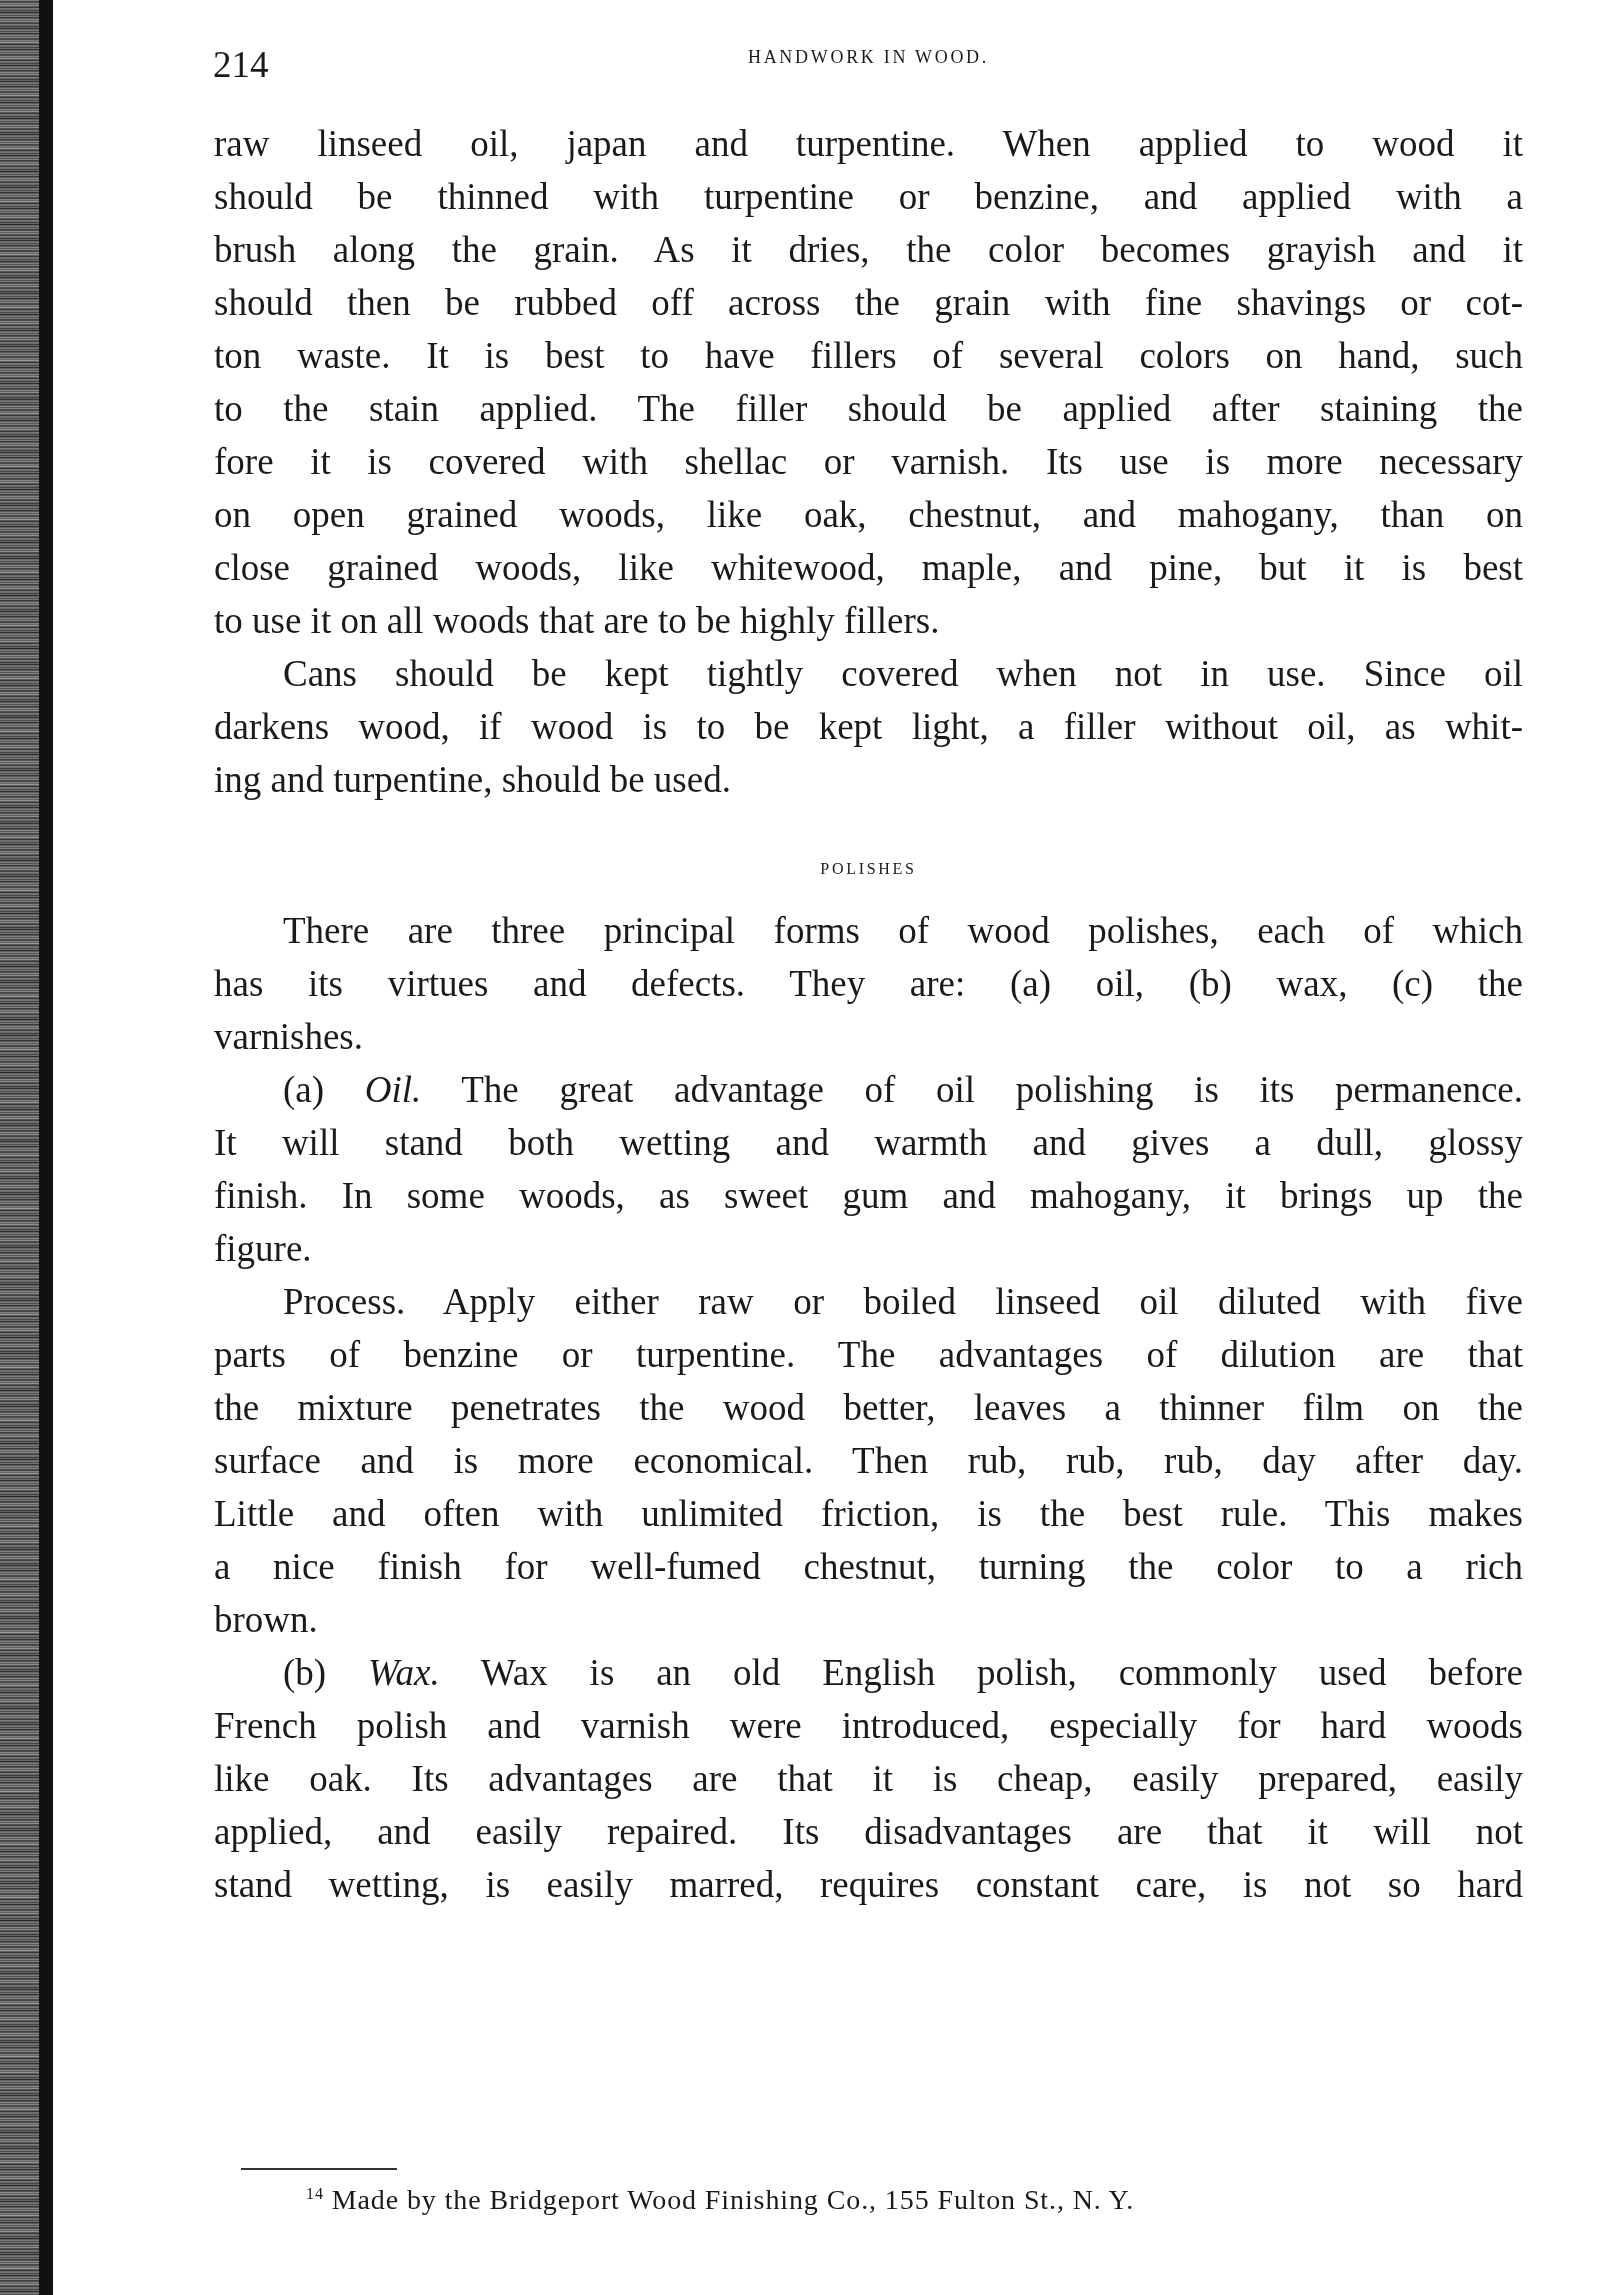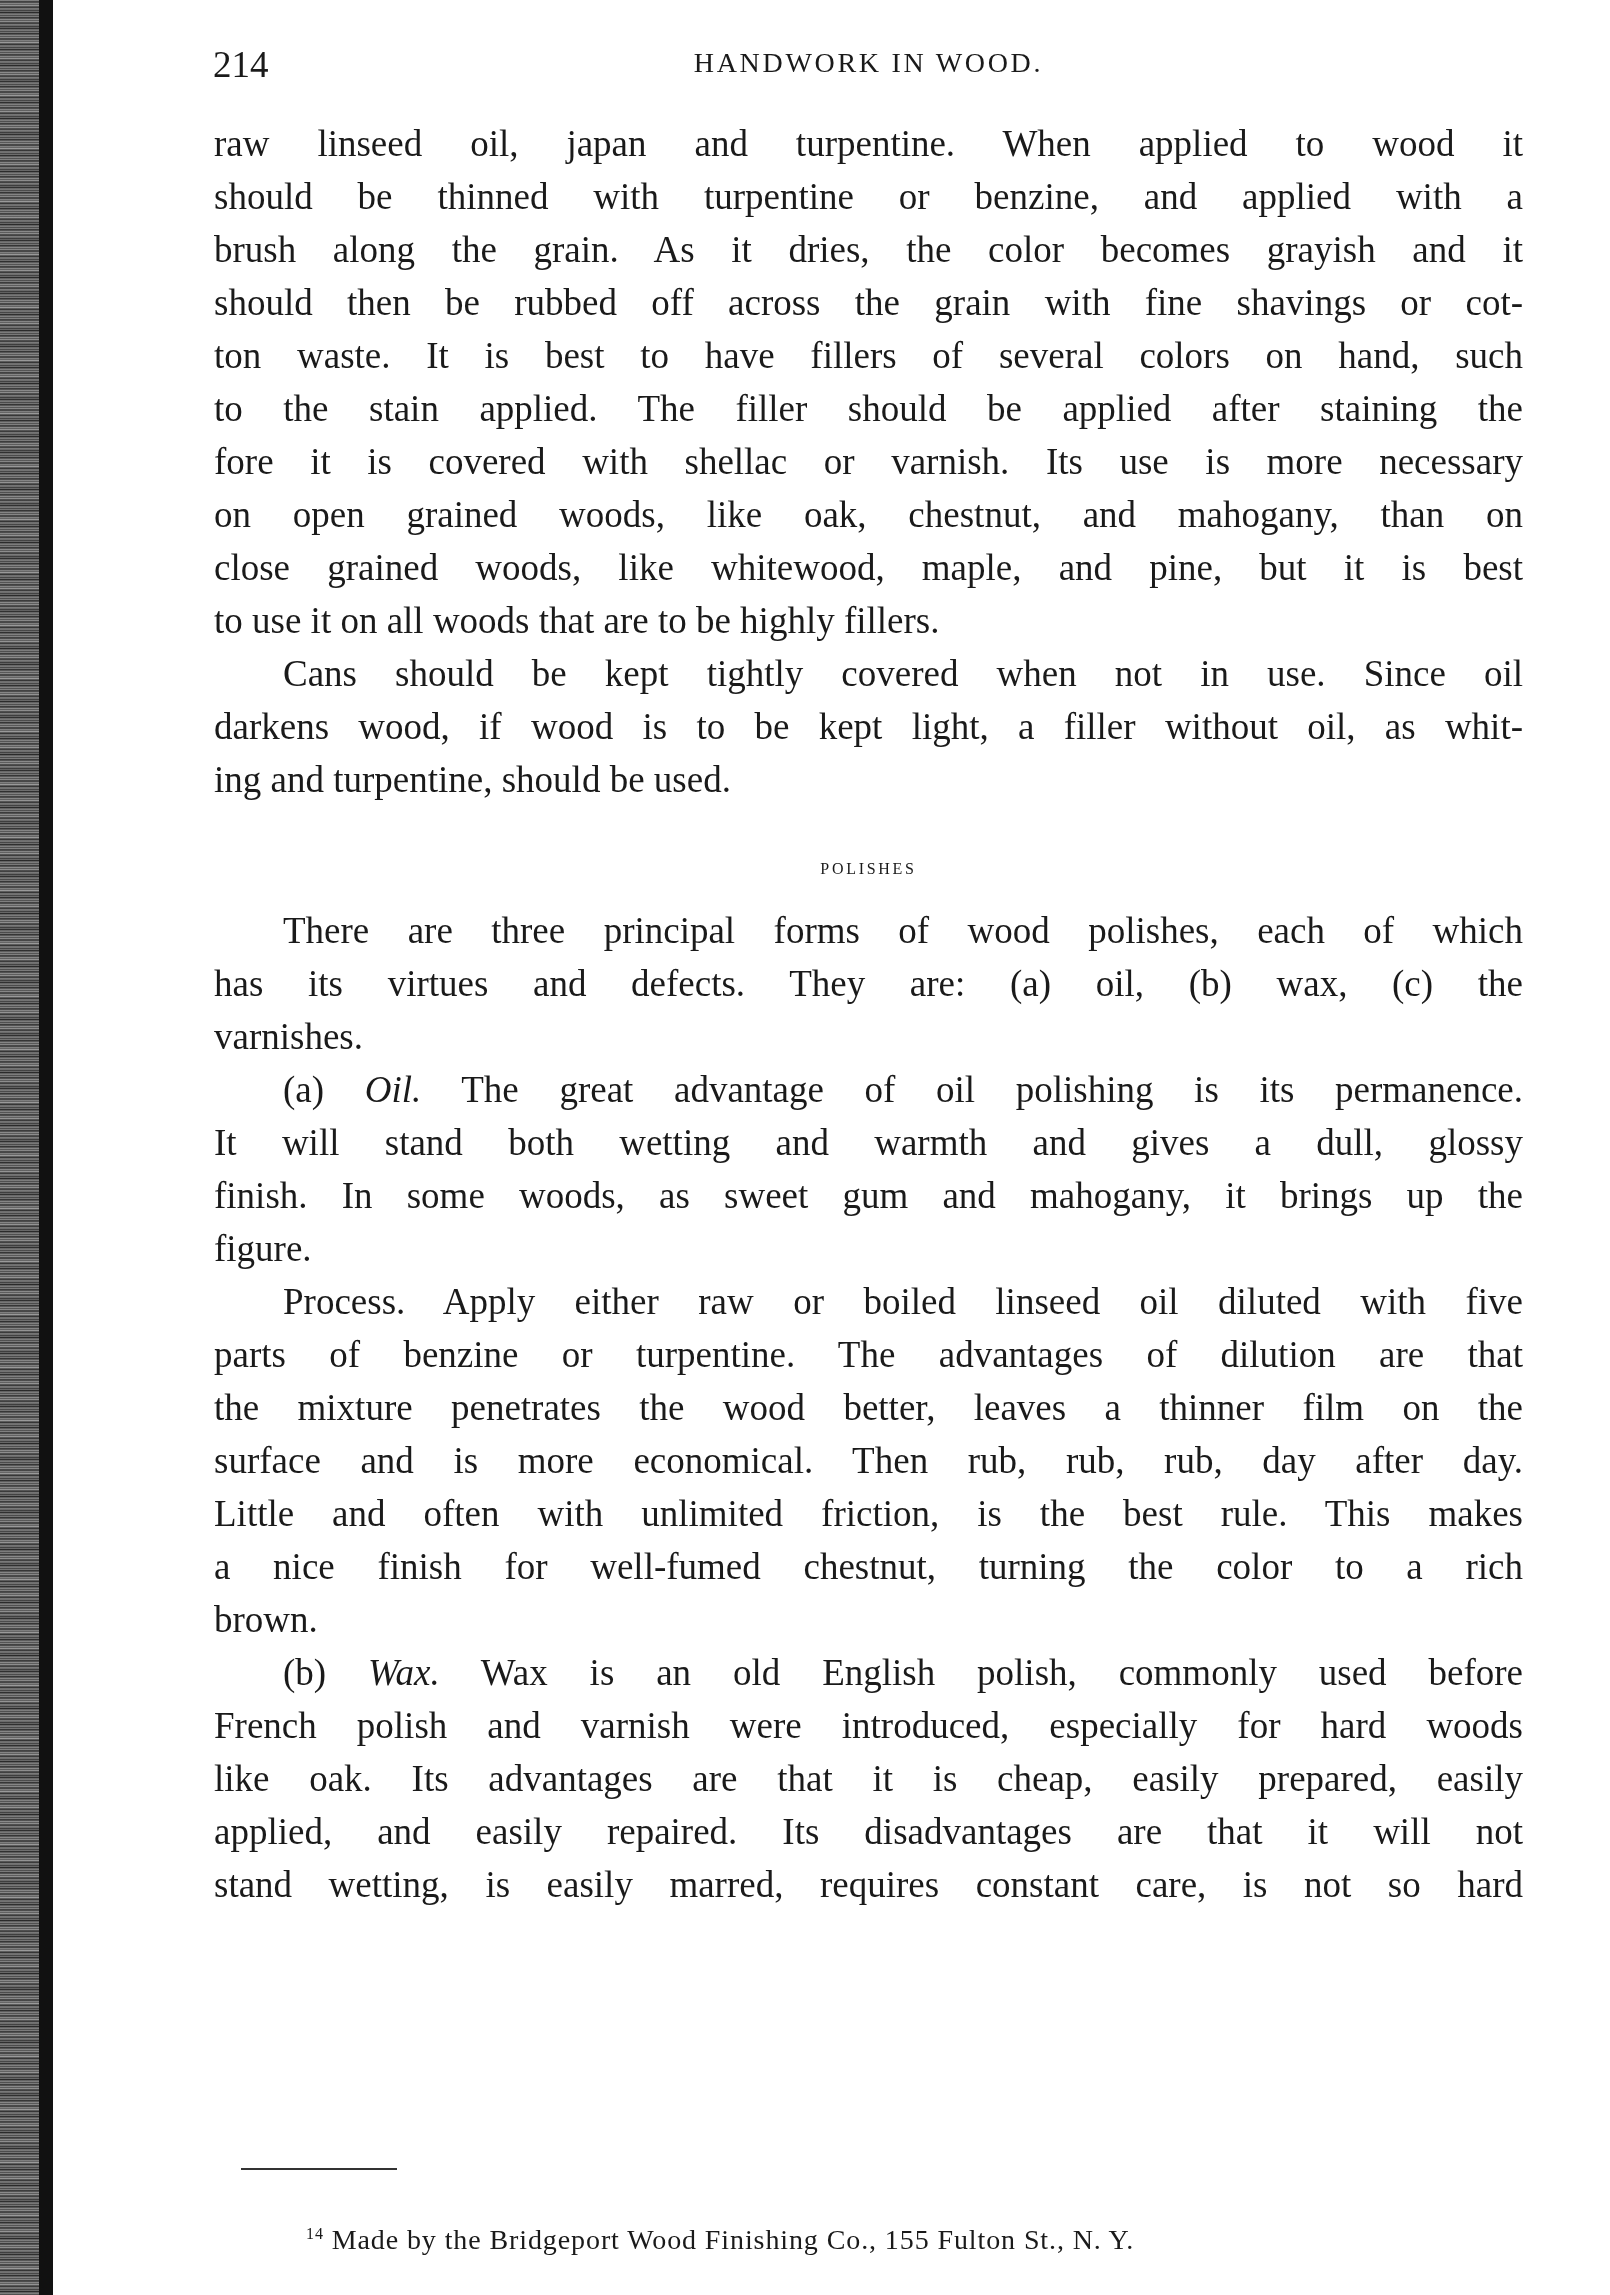--- a/index.html
+++ b/index.html
@@ -7,32 +7,32 @@
     width:1611px; height:2295px; background:#ffffff; position:relative; overflow:hidden;
     font-family: "DejaVu Serif", "Liberation Serif", serif; color:#1a1a1a;
   }
   .binding {
     position:absolute; left:0; top:0; width:51px; height:2295px;
     background: repeating-linear-gradient(0deg, #3a3a3a 0px, #8a8a8a 1.8px, #2a2a2a 3.5px, #9a9a9a 5.3px);
   }
   .binding-edge { position:absolute; left:39px; top:0; width:14px; height:2295px; background:#111; }
   .header { position:absolute; top:43px; left:213px; width:1311px; height:53px; }
   .page-number { position:absolute; left:0; top:0; font-size:37px; font-family:"Liberation Serif", serif; }
-  .running-head { position:absolute; left:0; right:0; top:3.5px; text-align:center; font-size:28px; letter-spacing:2.7px; font-family:"Liberation Serif", serif; }
+  .running-head { position:absolute; left:0; right:0; top:3.5px; text-align:center; font-size:18px; letter-spacing:2.7px; font-family:"Liberation Serif", serif; }
   .body-text { position:absolute; left:214px; top:117px; width:1309px; }
   .line {
     font-family:"Liberation Serif", serif; font-size:37px; line-height:53px; height:53px;
     white-space:nowrap; text-align:justify; text-align-last:justify; display:block;
   }
   .line.last { text-align-last:left; }
   .line.indent { padding-left:69px; }
   .section-head { text-align:center; font-size:16px; letter-spacing:2.7px; height:71px; line-height:71px; margin-top:26.6px; font-family:"Liberation Serif", serif; }
   i { }
   .footnote-rule { position:absolute; left:241px; top:2168px; width:156px; height:1.8px; background:#333; }
-  .footnote { position:absolute; left:306px; top:2184px; font-size:28px; font-family:"Liberation Serif", serif; letter-spacing:0.9px;margin-top:40px; }
+  .footnote { position:absolute; left:306px; top:2184px; font-size:28px; font-family:"Liberation Serif", serif; letter-spacing:0.9px; }
   .footnote sup { font-size:16px; }
 </style>
 </head>
 <body>
 
 <div class="binding"></div>
 <div class="binding-edge"></div>
 
 <div class="header">
   <span class="page-number">214</span>

